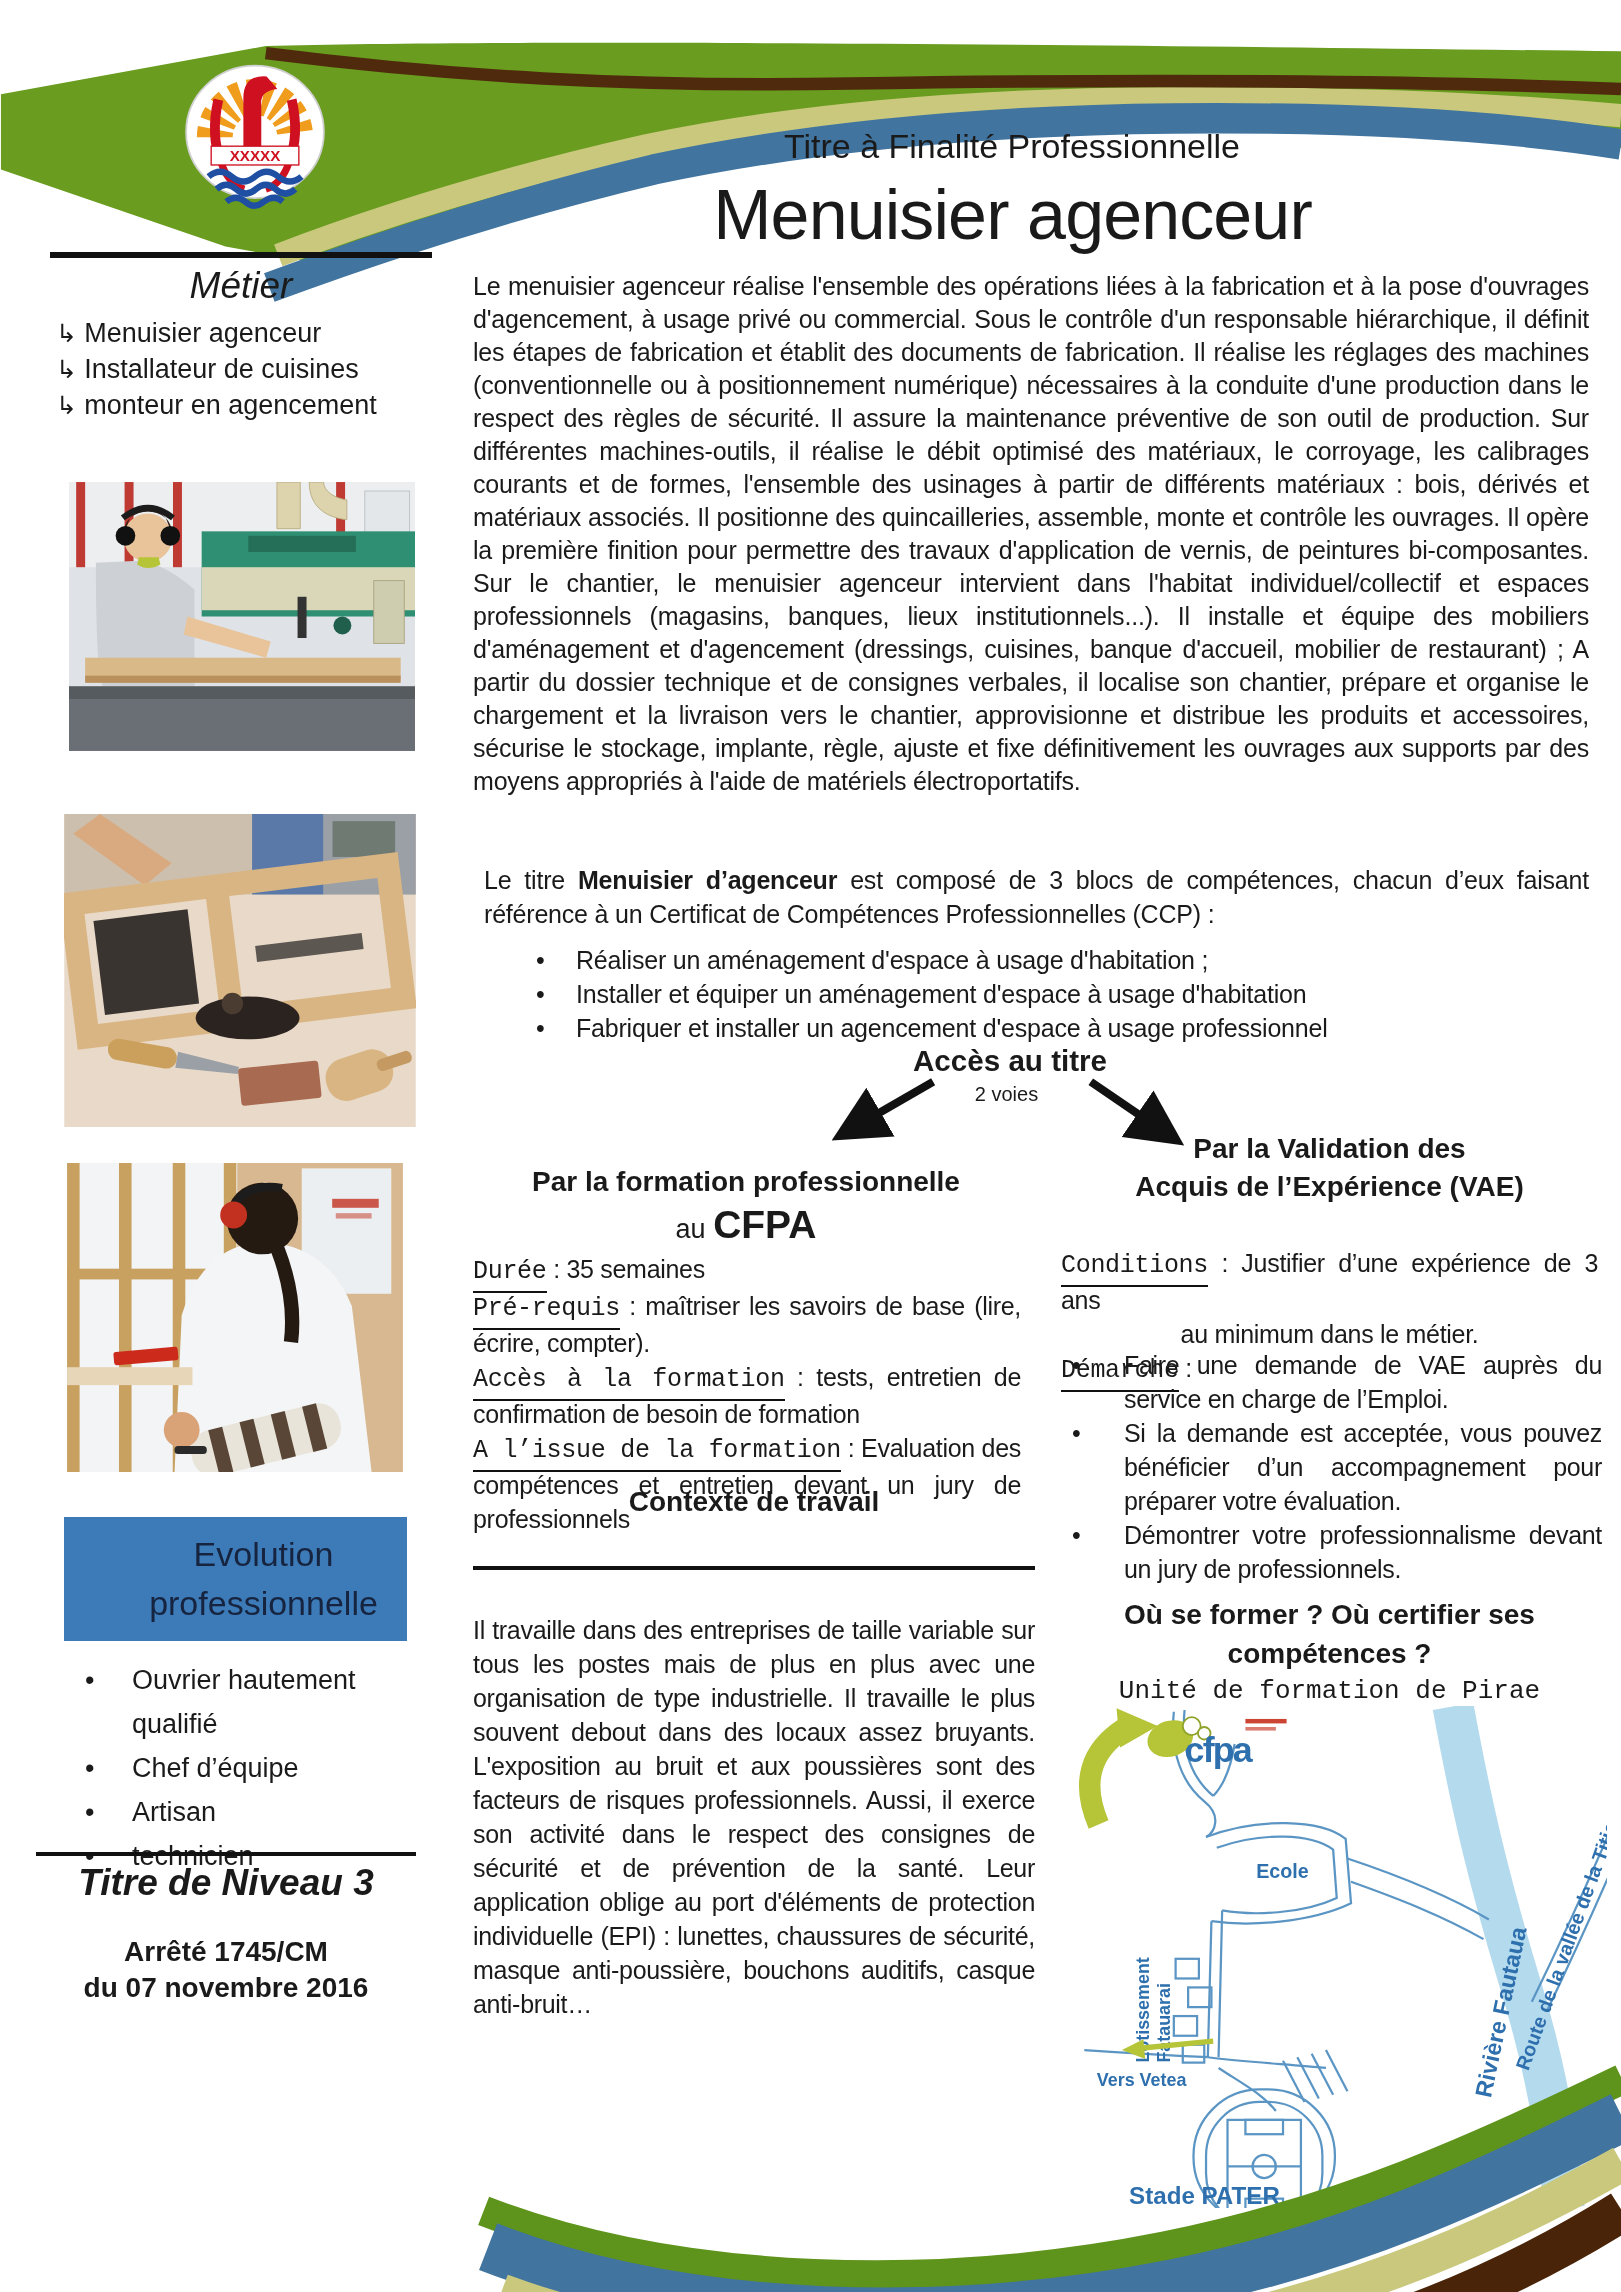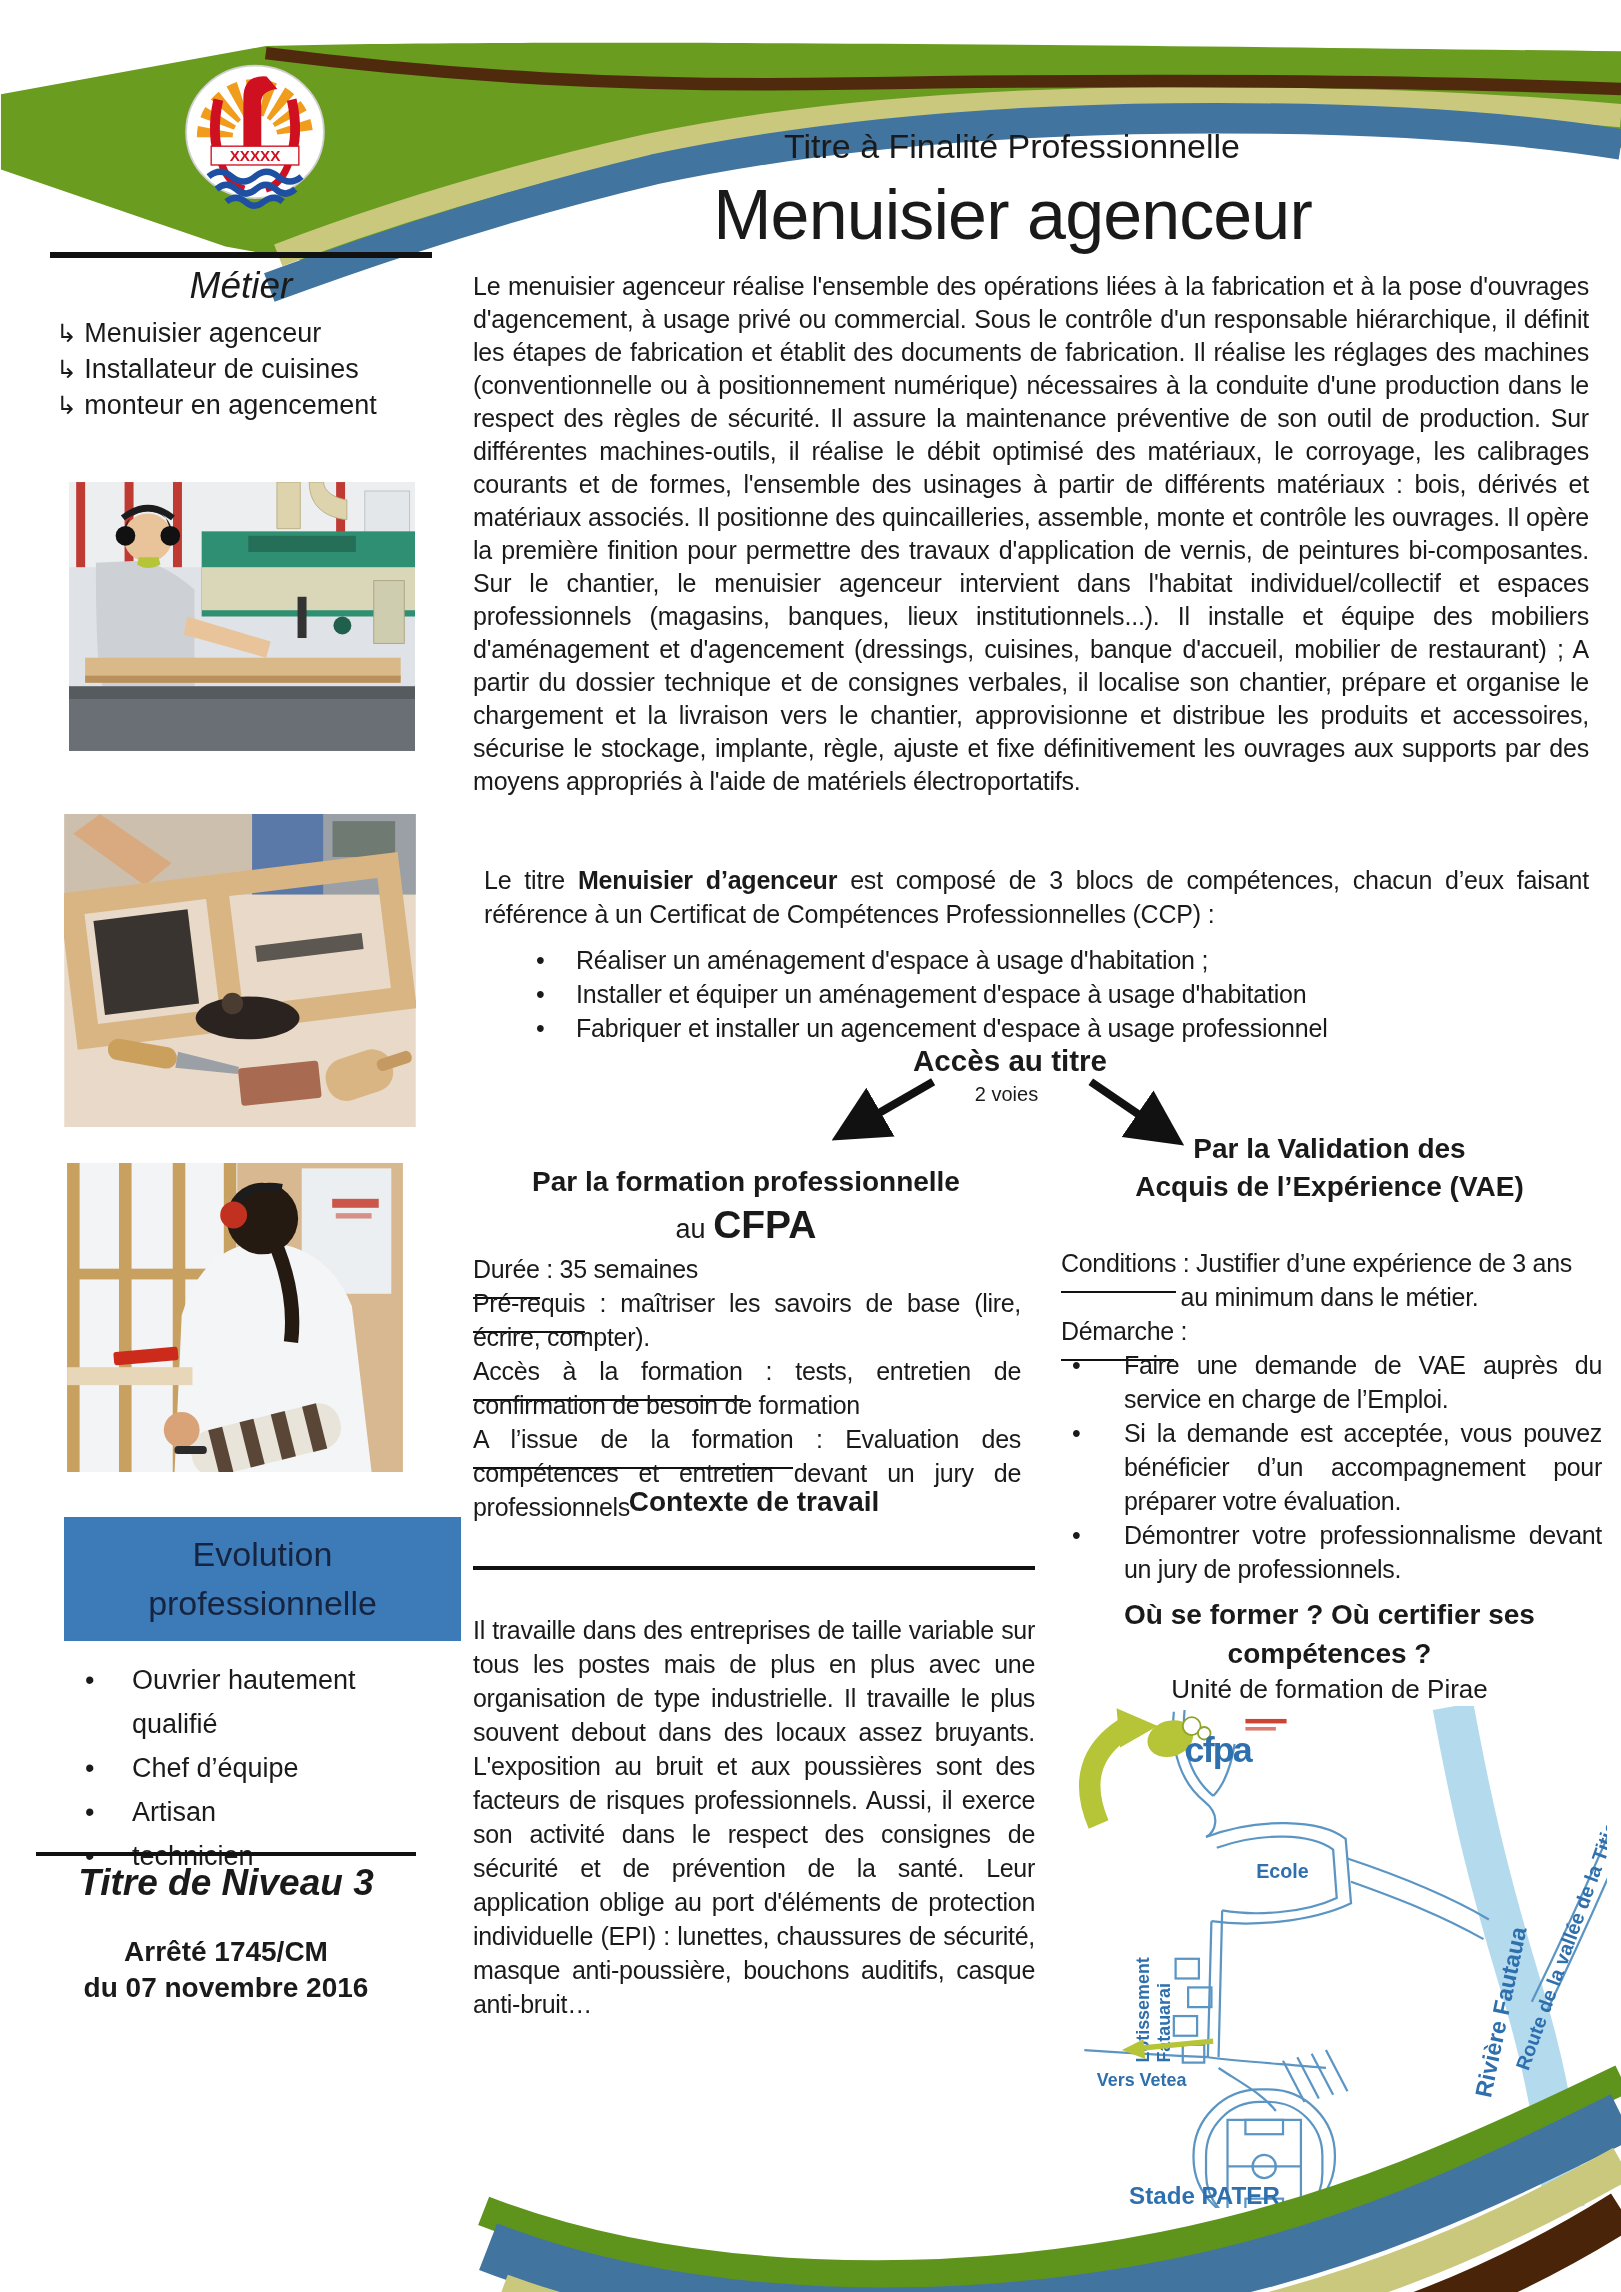--- a/index.html
+++ b/index.html
@@ -2,21 +2,21 @@
 <html style="font-size:14.3px"><head>
 <meta charset="utf-8">
 <style>
   html,body{margin:0;padding:0;background:#fff;}
   #page{position:relative;width:1622px;height:2293px;background:#fff;overflow:hidden;
         font-family:"Liberation Sans",sans-serif;color:#1a1a1a;margin-top:12px;}
   .abs{position:absolute;}
   .ctr{text-align:center;}
   .jst{text-align:justify;}
   .b{font-weight:bold;}
-  .u{border-bottom:2.7px solid #111;padding-bottom:14px;}
+  .u{border-bottom:2.7px solid #111;padding-bottom:5px;font-family:Liberation Mono, monospace;}
   .body-txt{font-size:25px;line-height:33px;letter-spacing:-0.2px;}
   .col-txt{font-size:25px;line-height:34px;letter-spacing:-0.3px;}
   .bullet-row{display:flex;}
   .bullet-mark{flex:0 0 auto;}
   .title-small{font-size:34px;}
   .title-big{font-size:70px;letter-spacing:-0.9px;}
   .metier-h{font-size:37px;font-style:italic;}
   .metier-item{font-size:27px;line-height:36px;display:flex;align-items:baseline;}
   .metier-item .glyph{font-size:25px;margin-right:7.2px;}
   .sec-h{font-size:28px;font-weight:bold;}
@@ -308,21 +308,21 @@
     <text transform="translate(88,398) rotate(-90)" font-size="20" font-weight="bold" class="map-label">Lotissement</text>
     <text transform="translate(112,398) rotate(-90)" font-size="20" font-weight="bold" class="map-label">Fatauarai</text>
     <line x1="160" y1="374" x2="78" y2="382" stroke="#b6c437" stroke-width="6"></line>
     <polygon points="82,372 58,384 84,394" fill="#b6c437"></polygon>
     <text x="30" y="424" font-size="20" font-weight="bold" class="map-label">Vers Vetea</text>
     <text transform="translate(470,438) rotate(-78)" font-size="26" font-weight="bold" class="map-label">Rivière Fautaua</text>
     <text transform="translate(512,408) rotate(-70)" font-size="22" font-weight="bold" class="map-label">Route de la vallée de la Titioro</text>
     <text x="66" y="556" font-size="27" font-weight="bold" class="map-label">Stade PATER</text>
   </svg>
 
-  <div class="abs ctr evo-box" style="left:64px;top:1505px;width:397px;height:124px;display:flex;align-items:center;justify-content:center">
+  <div class="abs ctr evo-box" style="left:64px;top:1505px;width:343px;height:124px;display:flex;align-items:center;justify-content:flex-end">
     <div style="width:287px">Evolution professionnelle</div>
   </div>
 
   <div class="abs" style="left:85px;top:1646px;width:358px">
     <div class="bullet-row" style="font-size:27px;line-height:44px">
       <span class="bullet-mark" style="width:47px">•</span>
       <span>Ouvrier hautement qualifié</span>
     </div>
     <div class="bullet-row" style="font-size:27px;line-height:44px">
       <span class="bullet-mark" style="width:47px">•</span>

